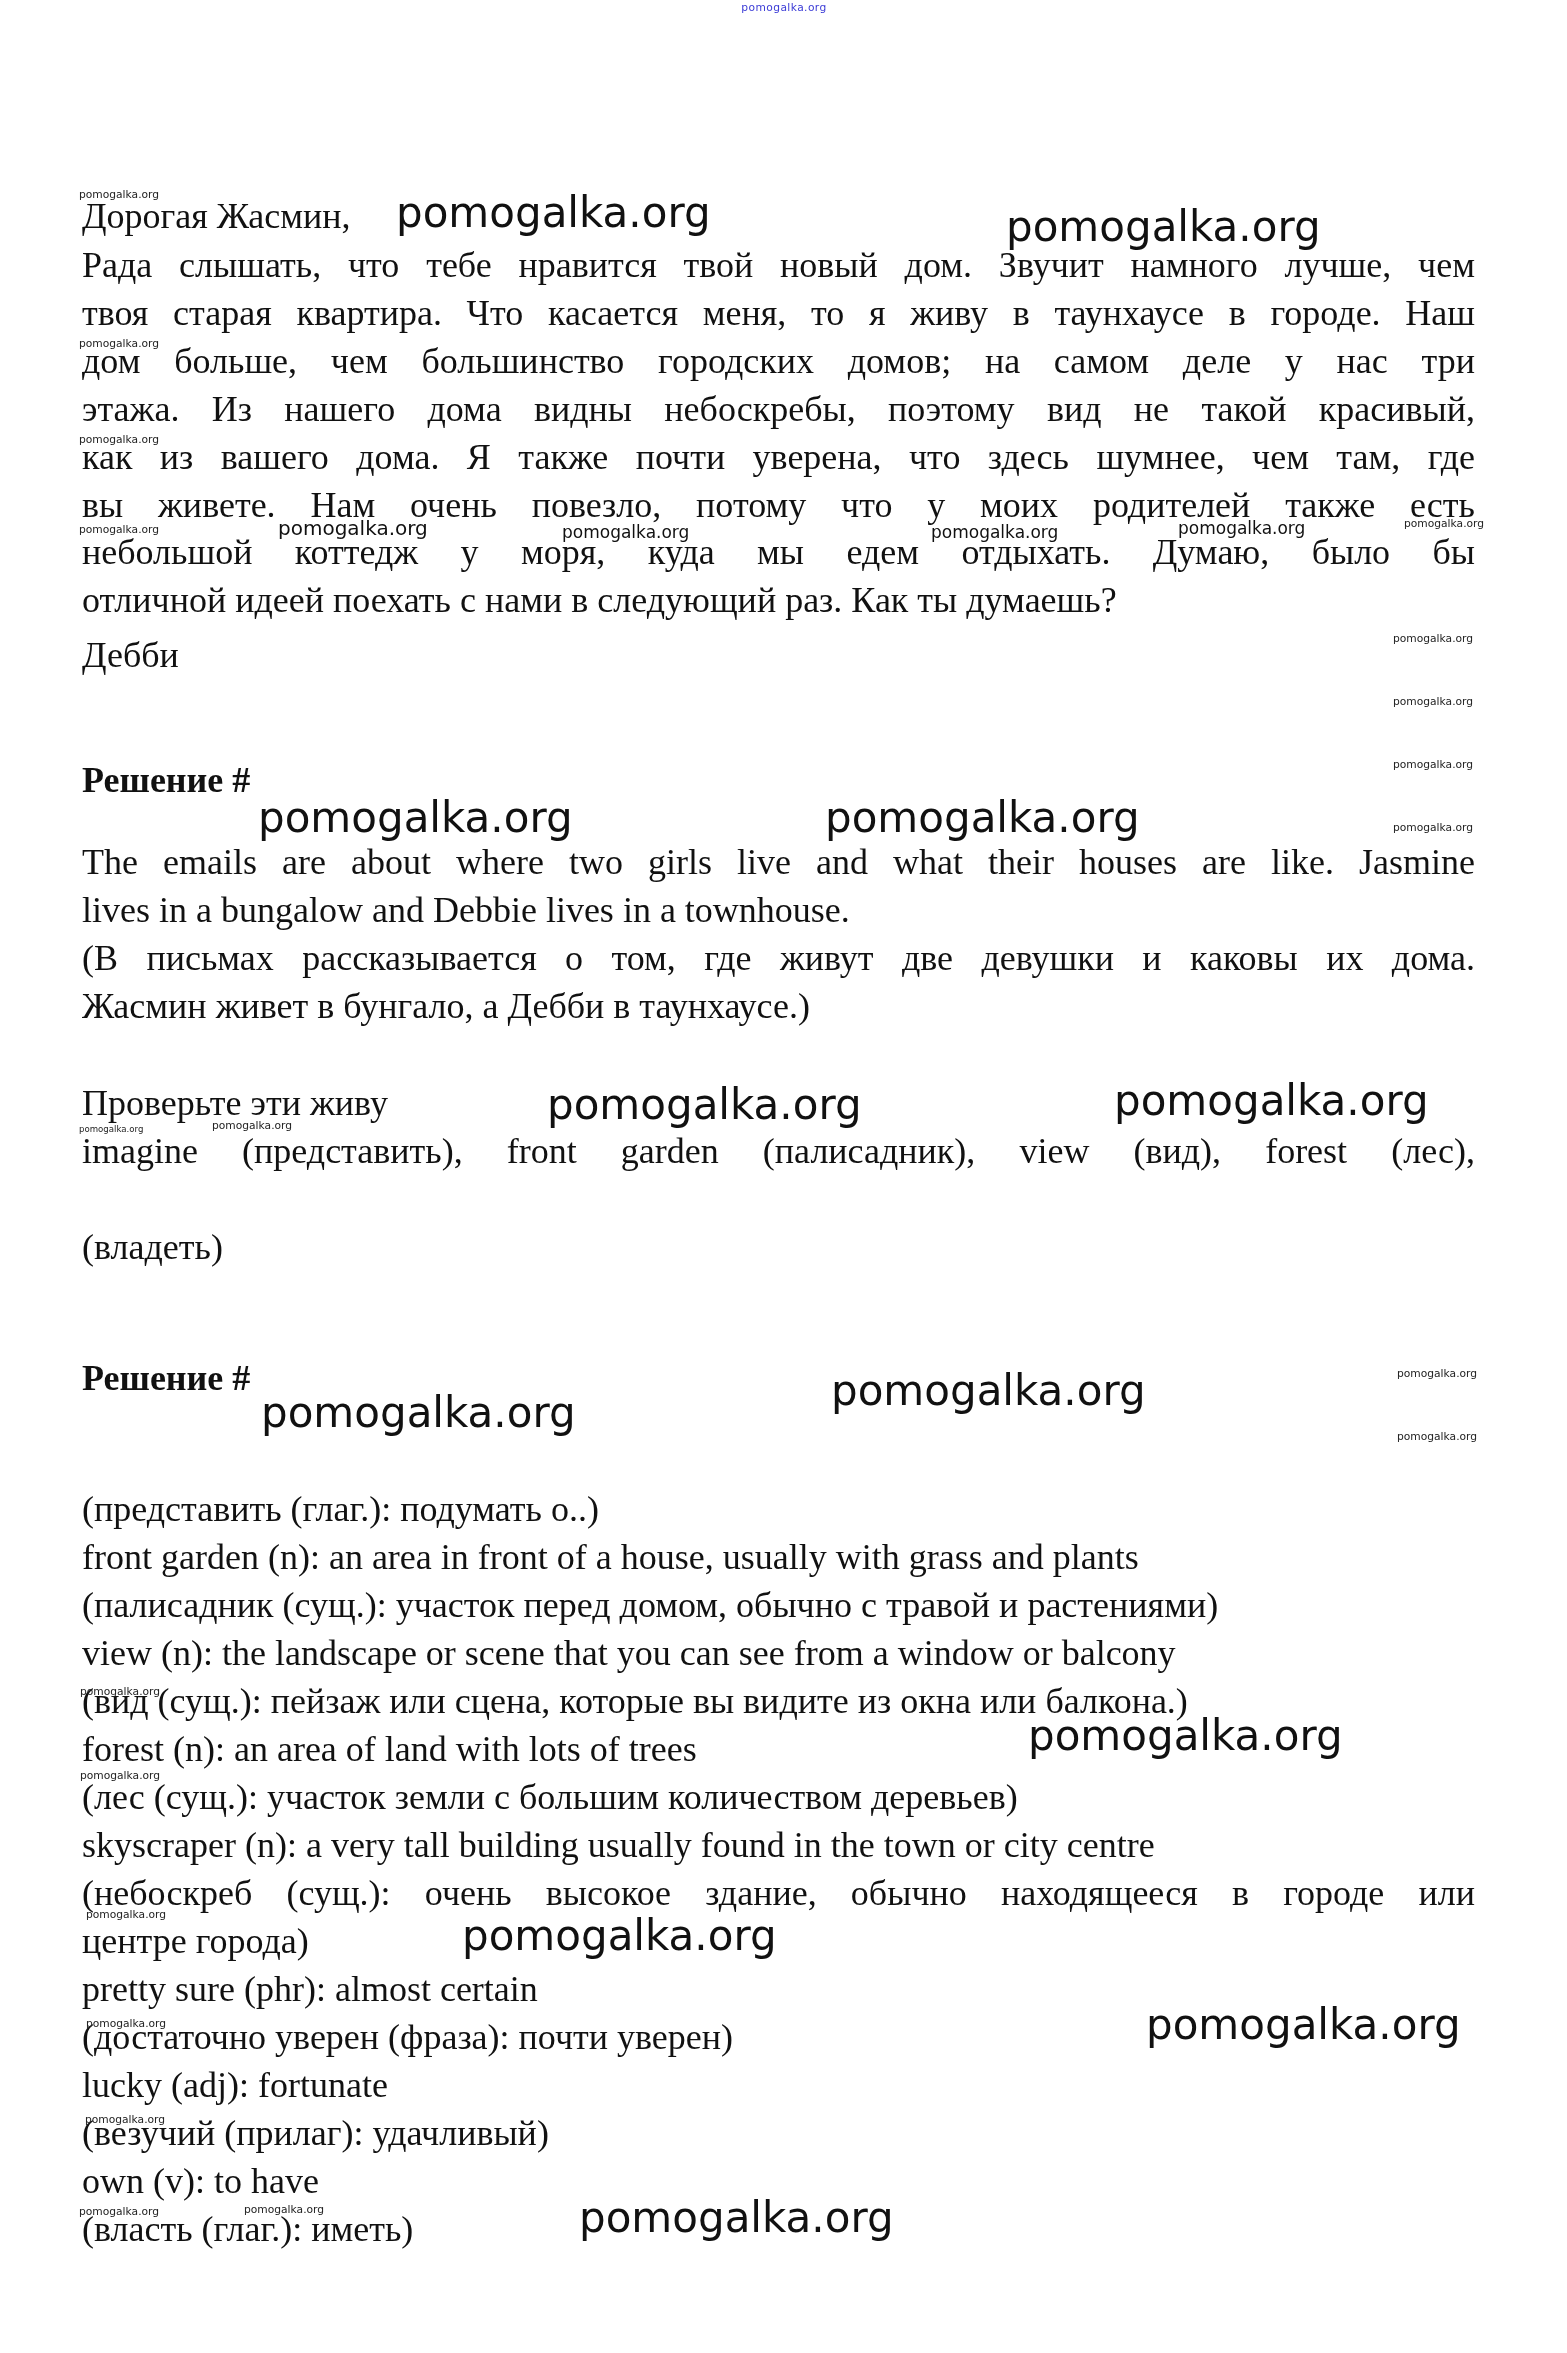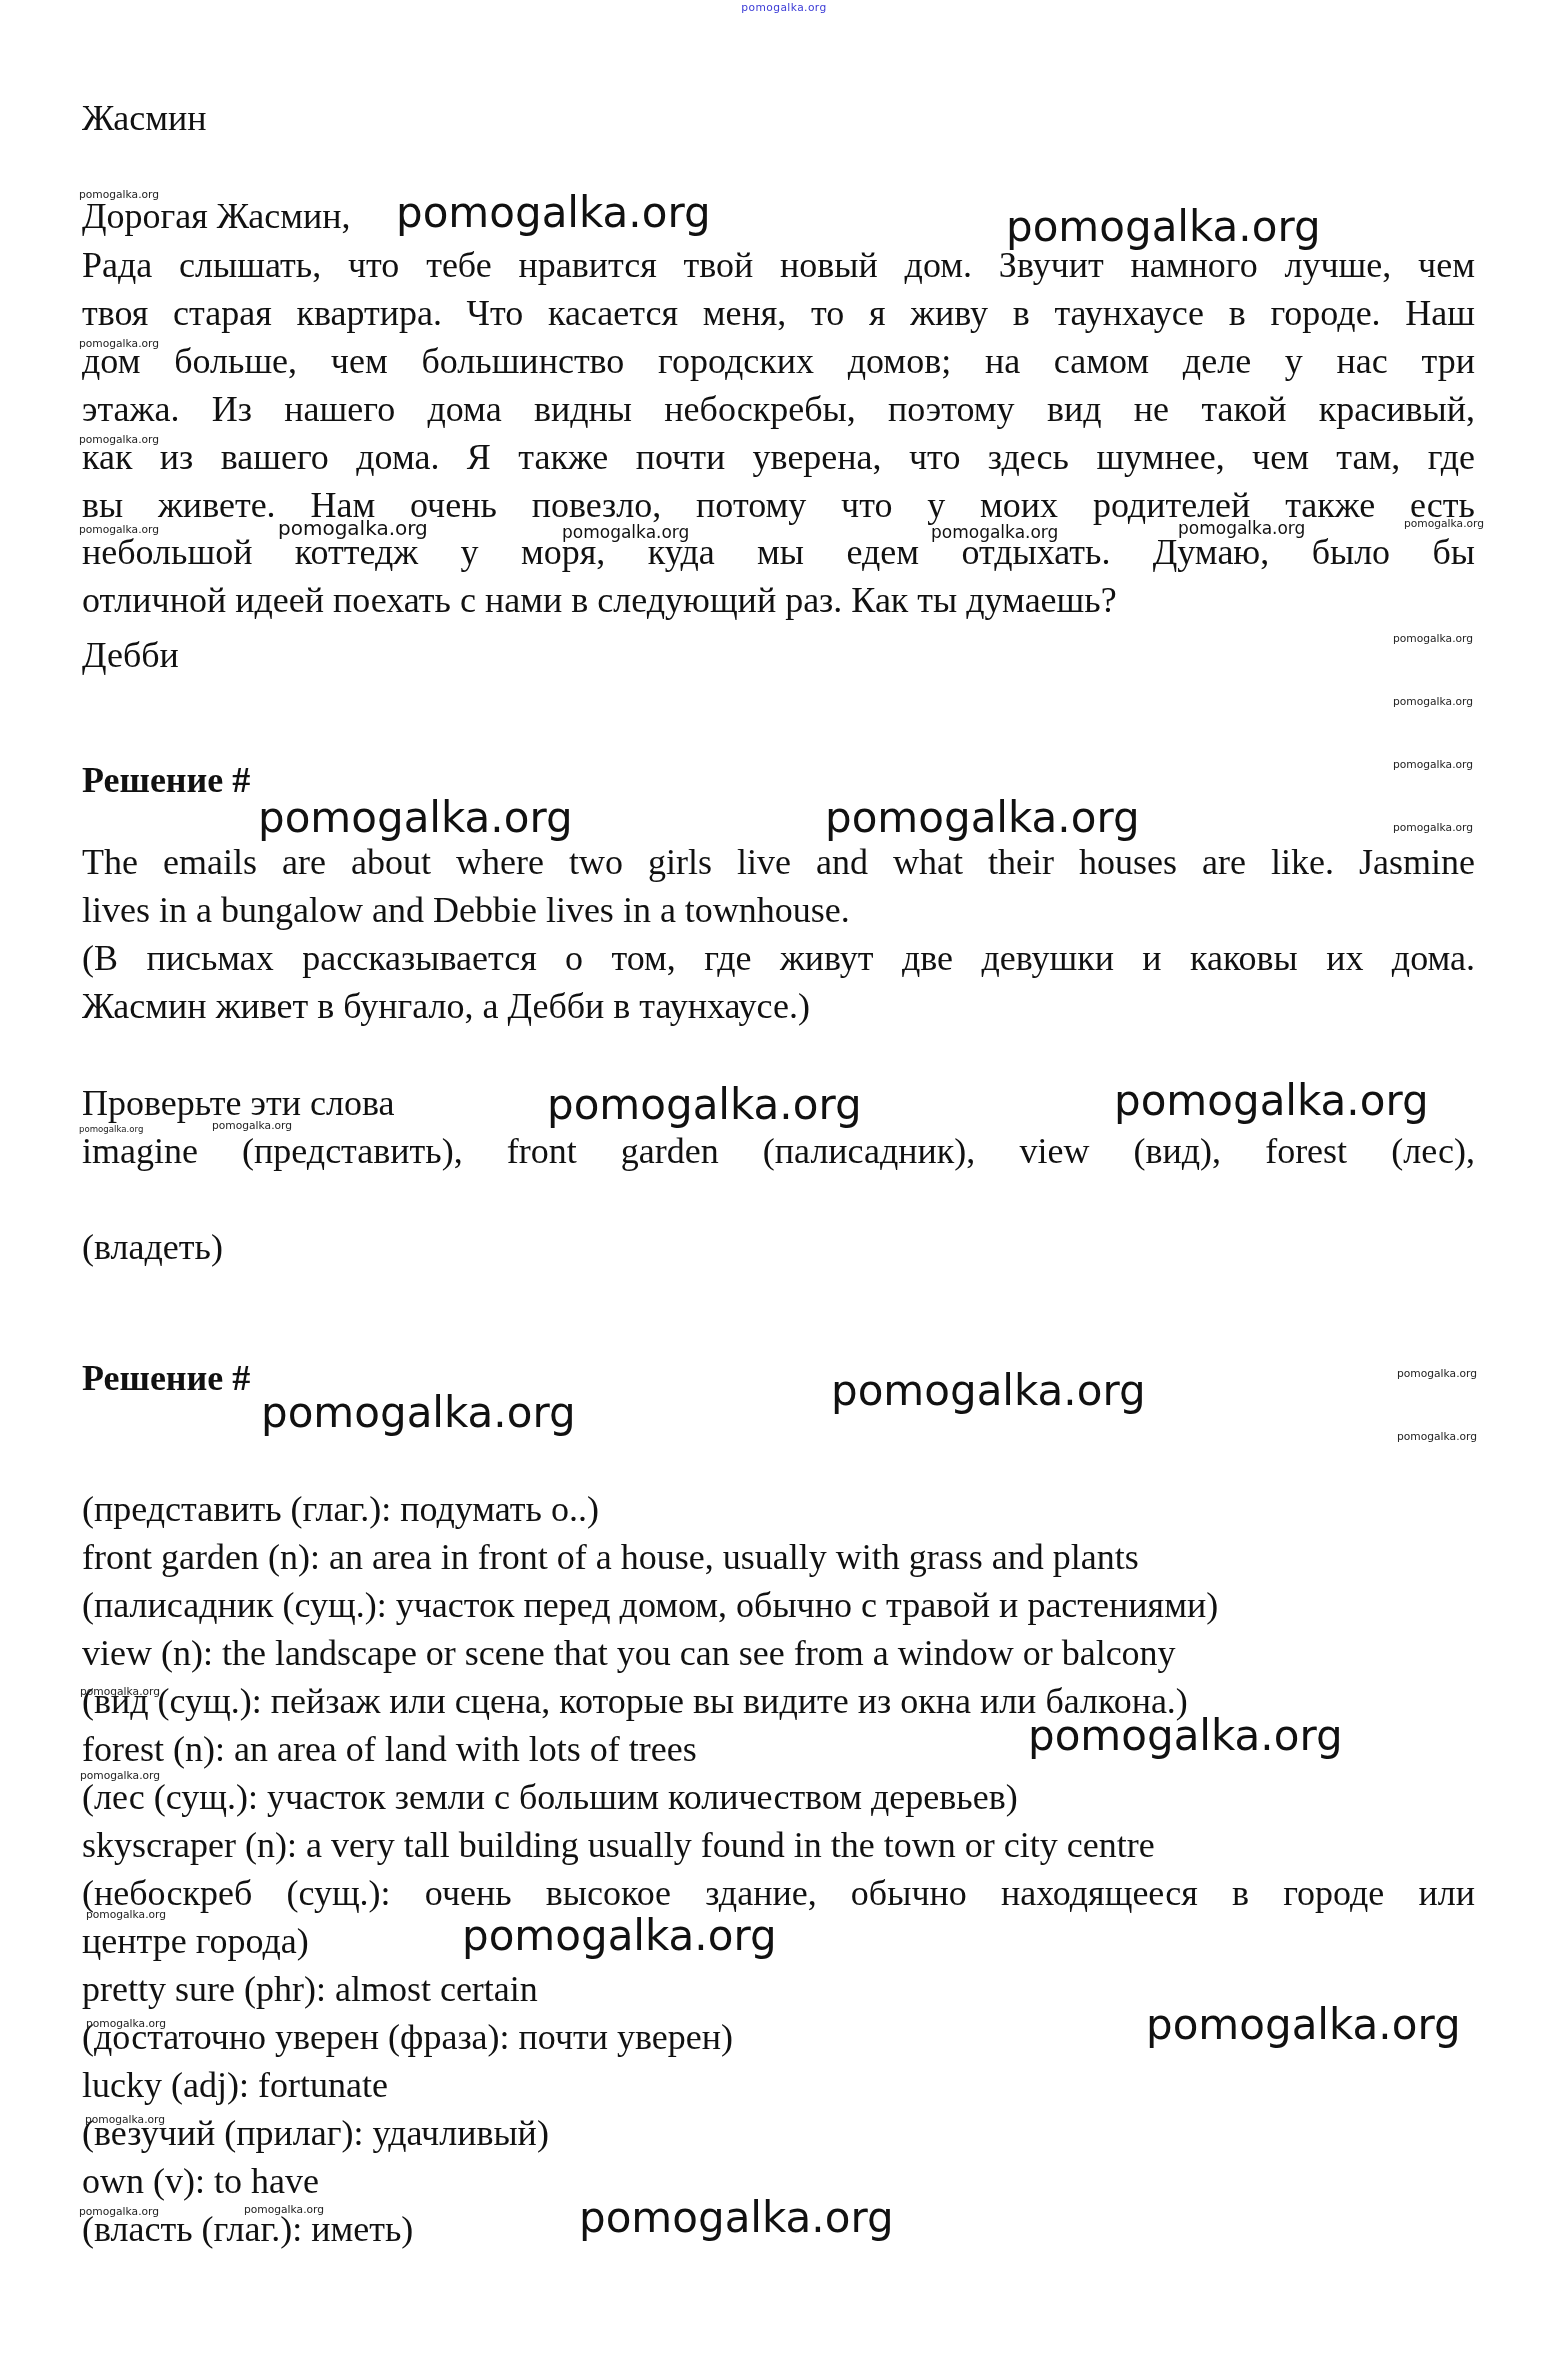--- a/index.html
+++ b/index.html
@@ -15,39 +15,38 @@
   .wm-small { position: absolute; font-family: "DejaVu Sans", sans-serif; font-size: 10.7px; color: #222; white-space: nowrap; line-height: 13px; }
   .wm-mid { position: absolute; font-family: "DejaVu Sans", sans-serif; font-size: 20px; color: #111; white-space: nowrap; line-height: 23px; }
 </style>
 </head>
 <body>
 
 <div class="page">
 
   <div class="top-wm">pomogalka.org</div>
 
-  <div class="ln" style="top:97px">Жасмин</div>
   <div class="ln" style="top:195px">Дорогая Жасмин,</div>
   <div class="ln just" style="top:244px">Рада слышать, что тебе нравится твой новый дом. Звучит намного лучше, чем</div>
   <div class="ln just" style="top:292px">твоя старая квартира. Что касается меня, то я живу в таунхаусе в городе. Наш</div>
   <div class="ln just" style="top:340px">дом больше, чем большинство городских домов; на самом деле у нас три</div>
   <div class="ln just" style="top:388px">этажа. Из нашего дома видны небоскребы, поэтому вид не такой красивый,</div>
   <div class="ln just" style="top:436px">как из вашего дома. Я также почти уверена, что здесь шумнее, чем там, где</div>
   <div class="ln just" style="top:484px">вы живете. Нам очень повезло, потому что у моих родителей также есть</div>
   <div class="ln just" style="top:531px">небольшой коттедж у моря, куда мы едем отдыхать. Думаю, было бы</div>
   <div class="ln" style="top:579px">отличной идеей поехать с нами в следующий раз. Как ты думаешь?</div>
   <div class="ln" style="top:634px">Дебби</div>
 
   <div class="ln bold" style="top:759px">Решение #</div>
   <div class="ln just" style="top:841px">The emails are about where two girls live and what their houses are like. Jasmine</div>
   <div class="ln" style="top:889px">lives in a bungalow and Debbie lives in a townhouse.</div>
   <div class="ln just" style="top:937px">(В письмах рассказывается о том, где живут две девушки и каковы их дома.</div>
   <div class="ln" style="top:985px">Жасмин живет в бунгало, а Дебби в таунхаусе.)</div>
 
-  <div class="ln" style="top:1082px">Проверьте эти слова</div>
+  <div class="ln" style="top:1082px">Проверьте эти живу</div>
   <div class="ln just" style="top:1130px">imagine (представить), front garden (палисадник), view (вид), forest (лес),</div>
   <div class="ln" style="top:1226px">(владеть)</div>
 
   <div class="ln bold" style="top:1357px">Решение #</div>
   <div class="ln" style="top:1488px">(представить (глаг.): подумать о..)</div>
   <div class="ln" style="top:1536px">front garden (n): an area in front of a house, usually with grass and plants</div>
   <div class="ln" style="top:1584px">(палисадник (сущ.): участок перед домом, обычно с травой и растениями)</div>
   <div class="ln" style="top:1632px">view (n): the landscape or scene that you can see from a window or balcony</div>
   <div class="ln" style="top:1680px">(вид (сущ.): пейзаж или сцена, которые вы видите из окна или балкона.)</div>
   <div class="ln" style="top:1728px">forest (n): an area of land with lots of trees</div>

